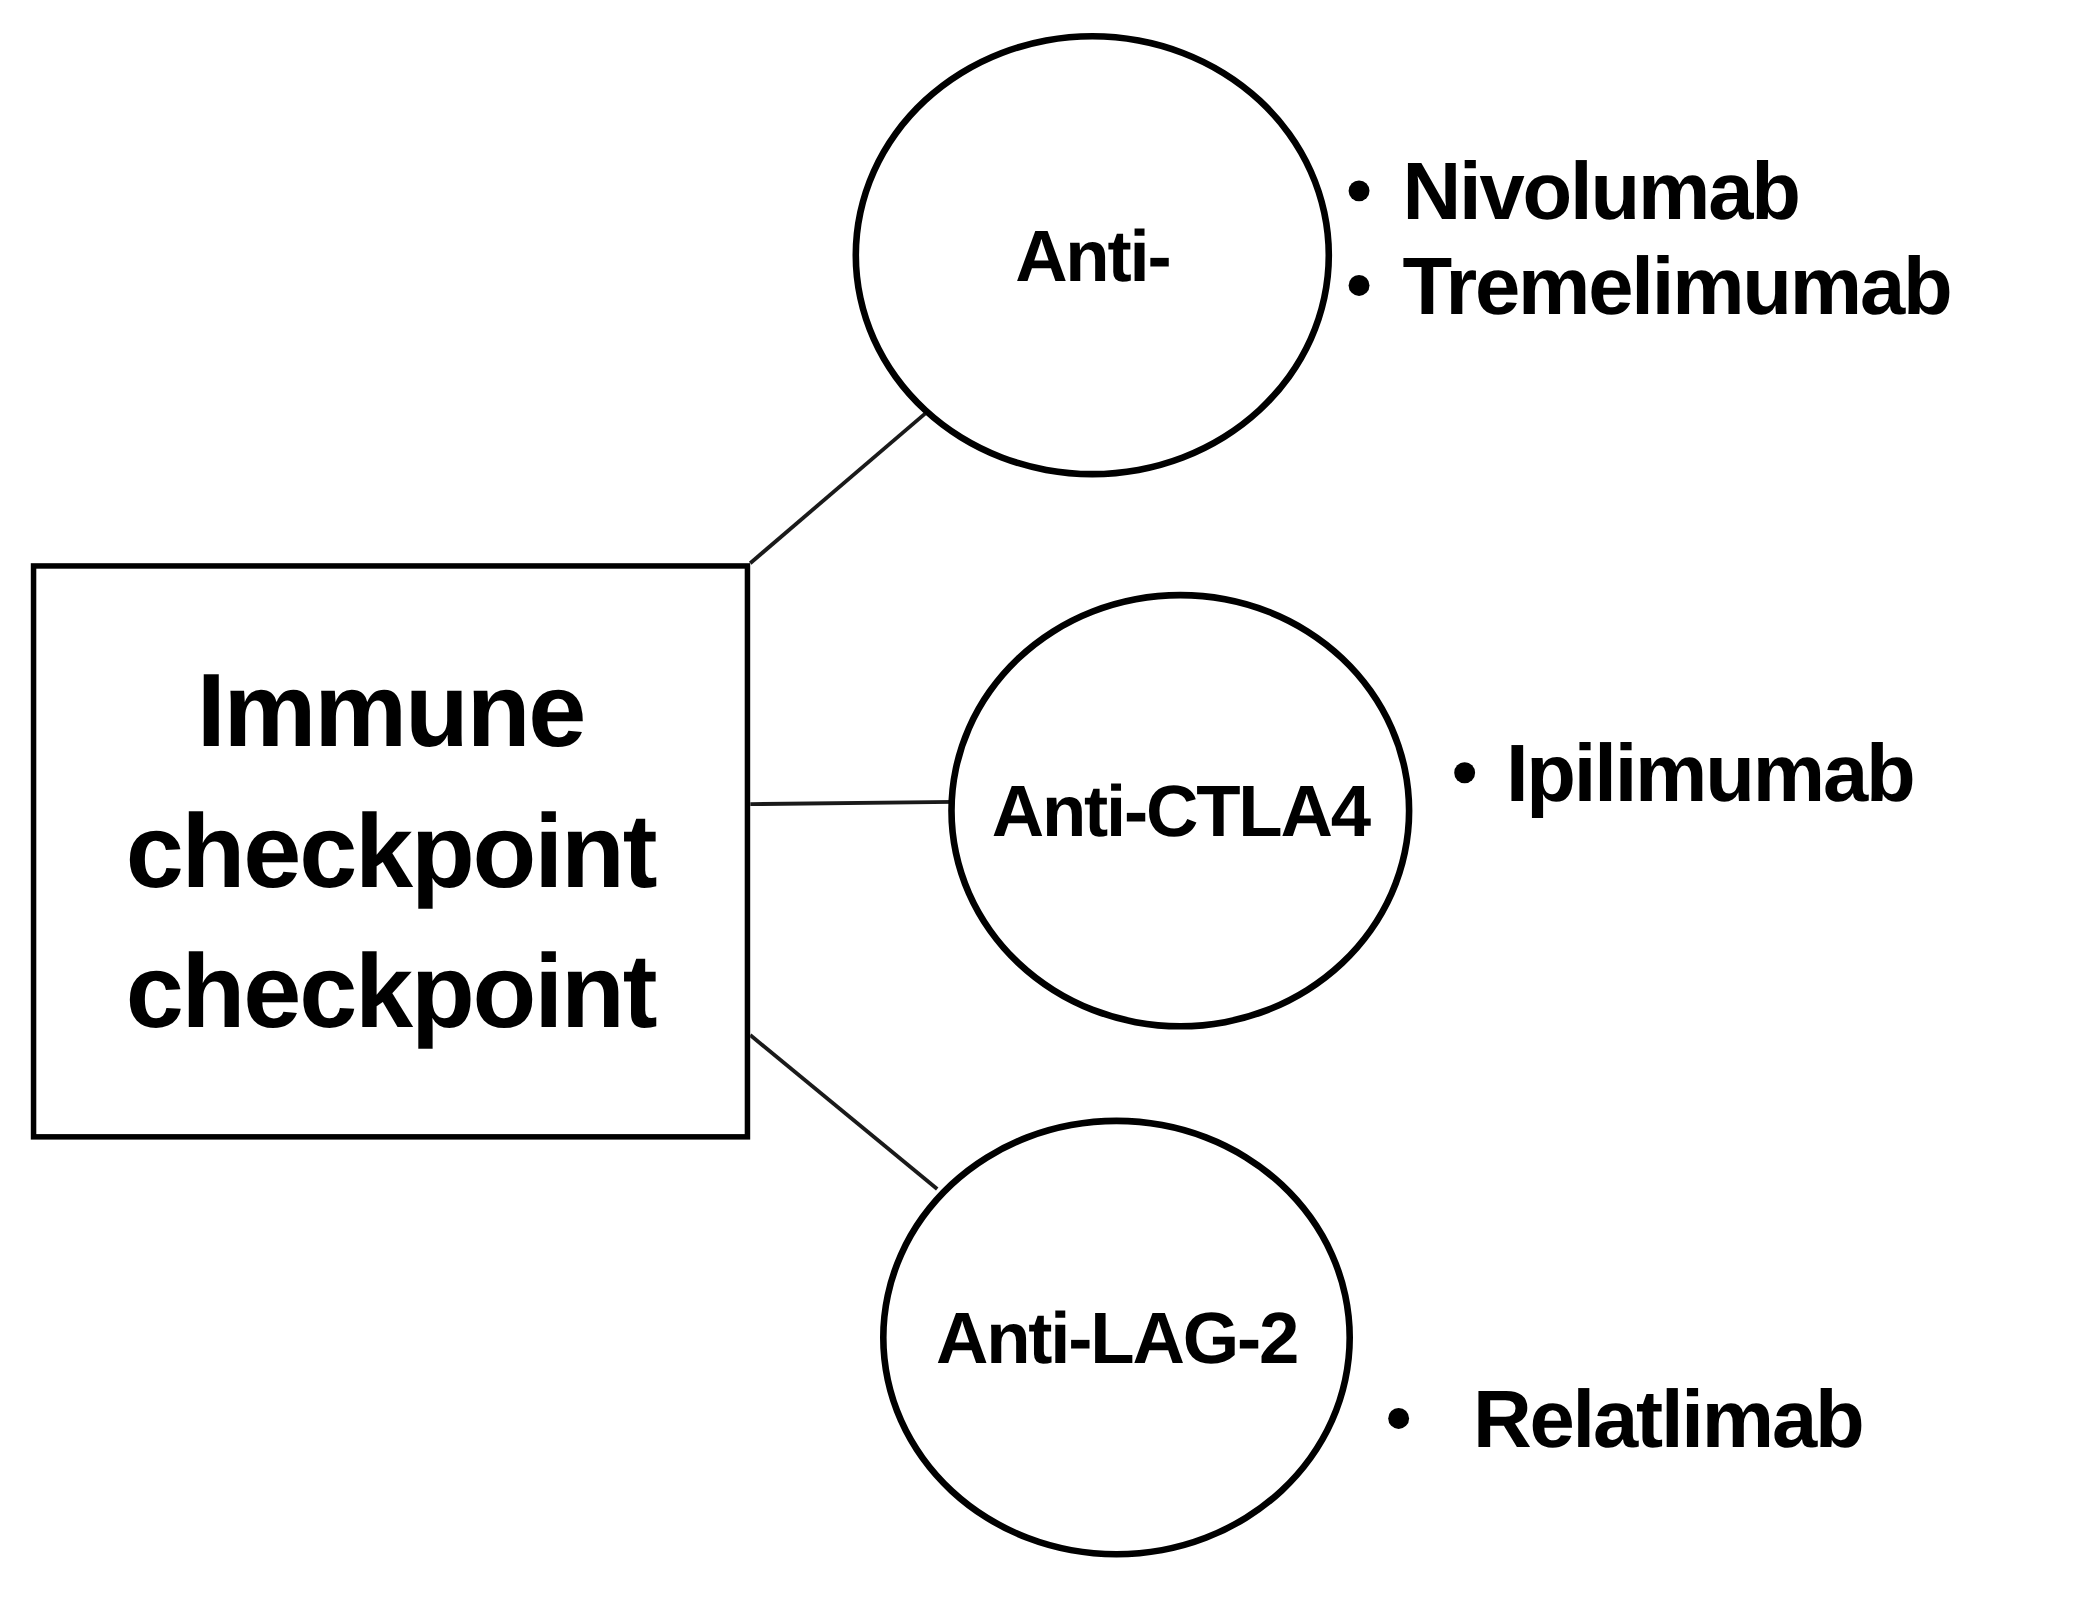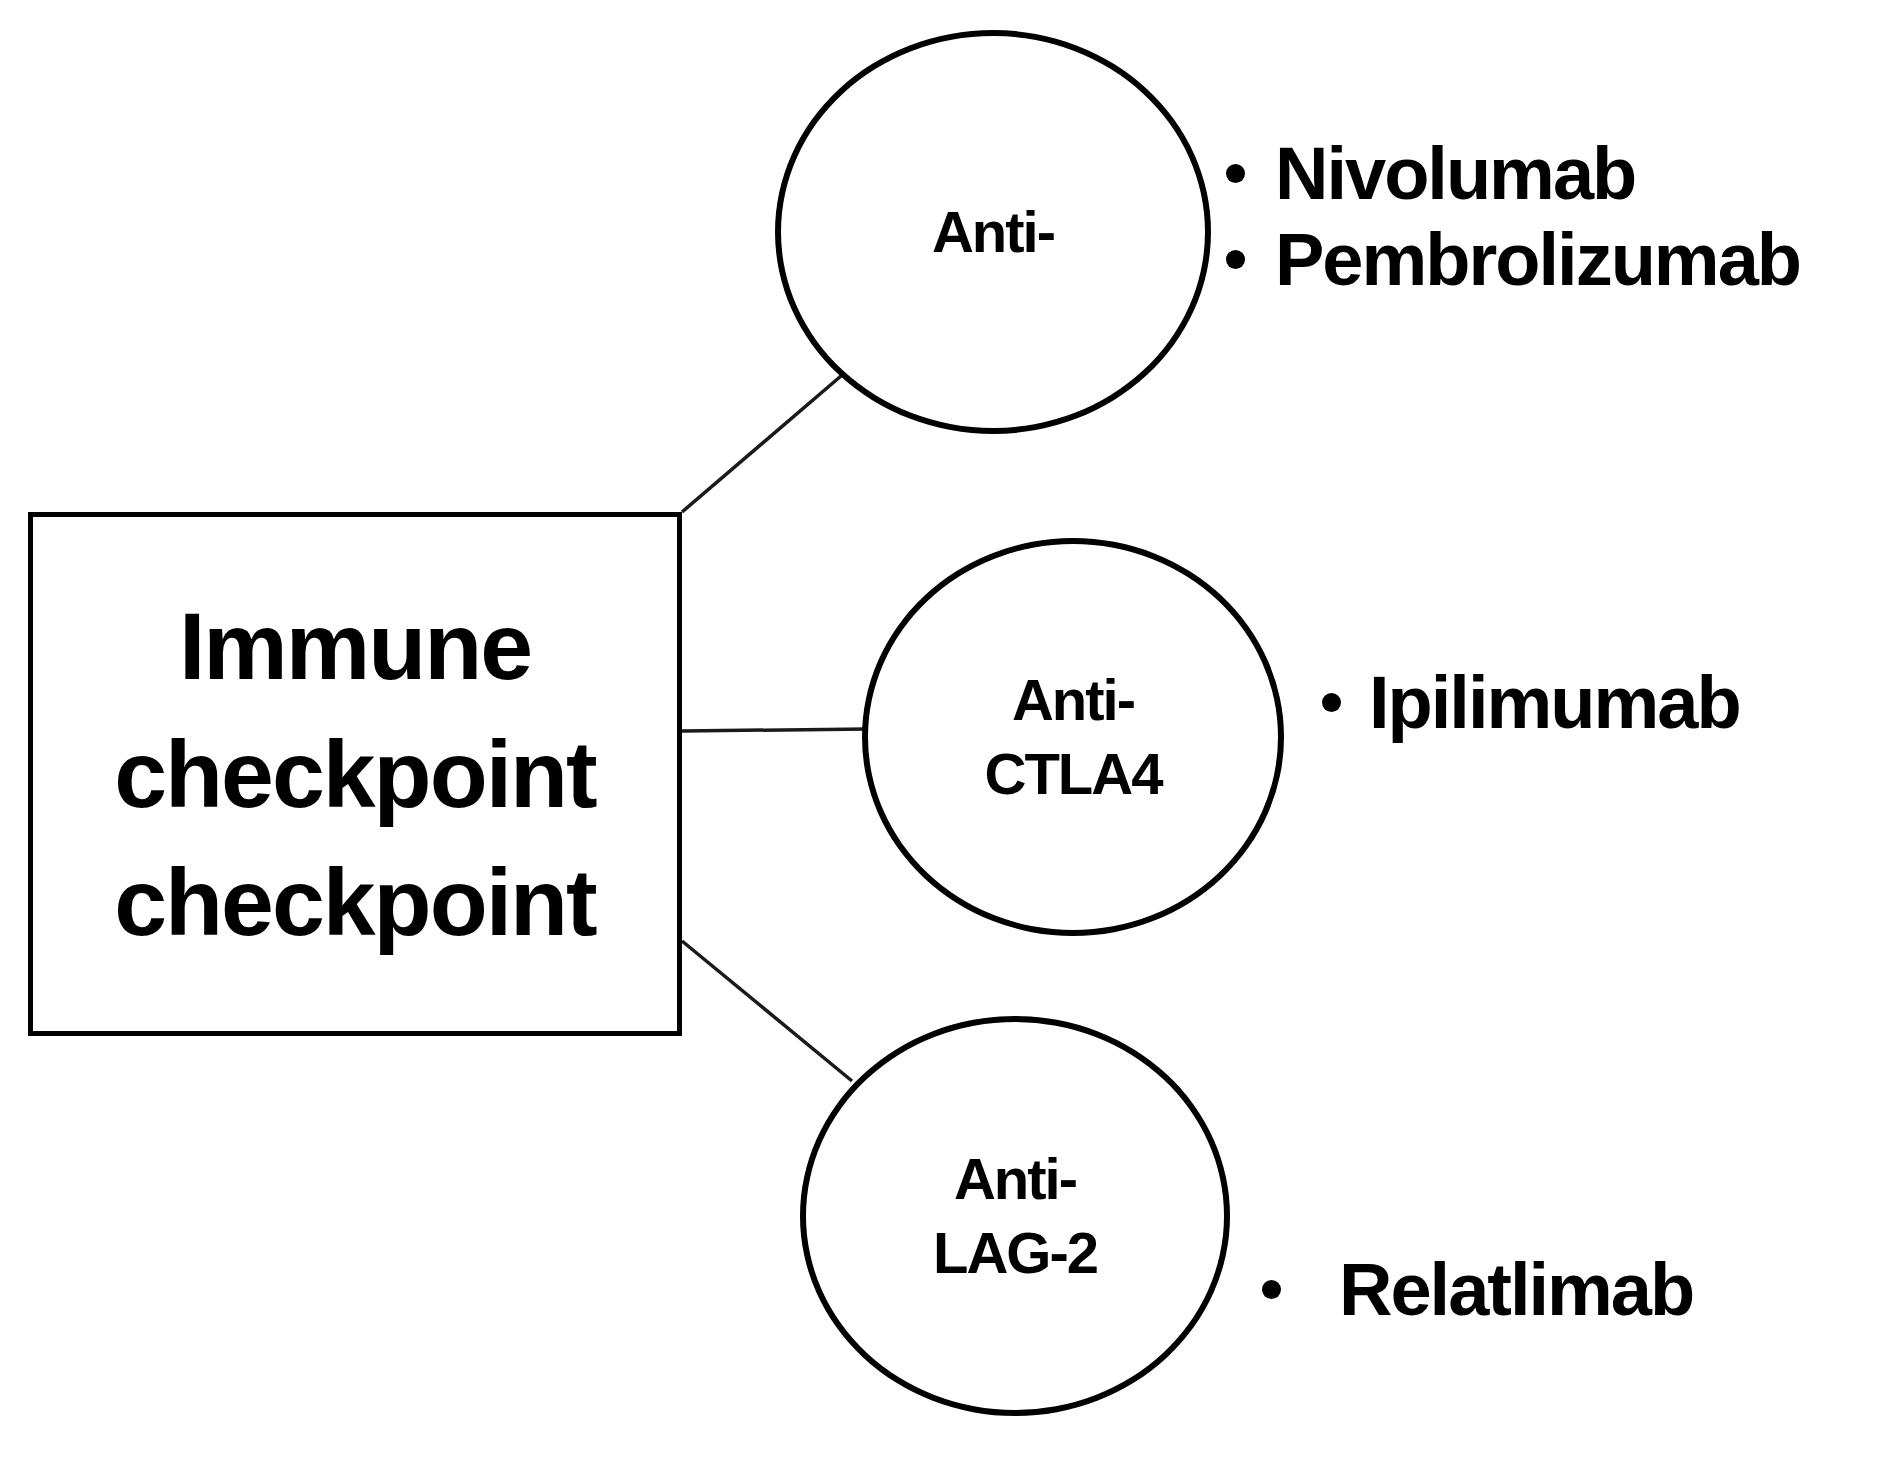--- a/index.html
+++ b/index.html
@@ -37,25 +37,25 @@
     font-weight: 700;
     line-height: 1.35;
     letter-spacing: -2px;
   }
   .node {
     position: absolute;
     border: 6px solid #000000;
     border-radius: 50%;
     background: #ffffff;
     display: flex;
-    flex-direction: column;
+    flex-direction: row;
     align-items: center;
     justify-content: center;
     text-align: center;
-    font-size: 58px;
+    font-size: 66px;
     font-weight: 700;
     line-height: 1.28;
     letter-spacing: -2px;
   }
   .node-pd1   { left: 775px; top: 30px;   width: 436px; height: 404px; }
   .node-ctla4 { left: 862px; top: 538px;  width: 422px; height: 398px; }
   .node-lag3  { left: 800px; top: 1016px; width: 430px; height: 400px; }
   .drug-list {
     position: absolute;
     display: flex;
@@ -115,21 +115,21 @@
     <span>LAG-2</span>
   </div>
 
   <div class="drug-list list-pd1">
     <div class="drug-item">
       <span class="bullet"></span>
       <span>Nivolumab</span>
     </div>
     <div class="drug-item">
       <span class="bullet"></span>
-      <span>Pembrolizumab</span>
+      <span>Tremelimumab</span>
     </div>
   </div>
 
   <div class="drug-list list-ctla4">
     <div class="drug-item">
       <span class="bullet"></span>
       <span>Ipilimumab</span>
     </div>
   </div>
 

